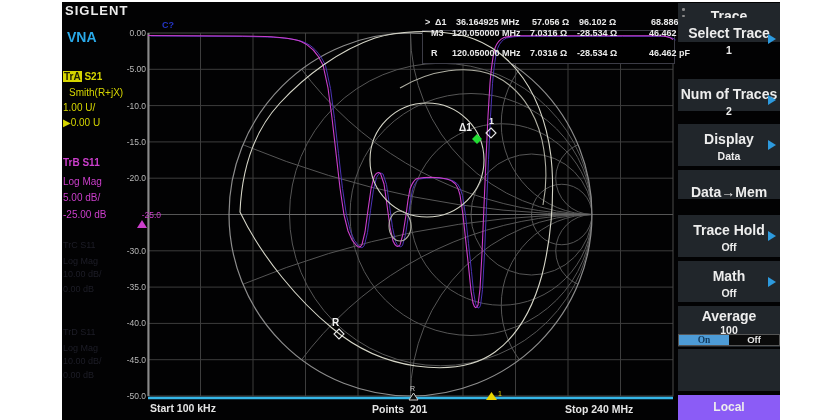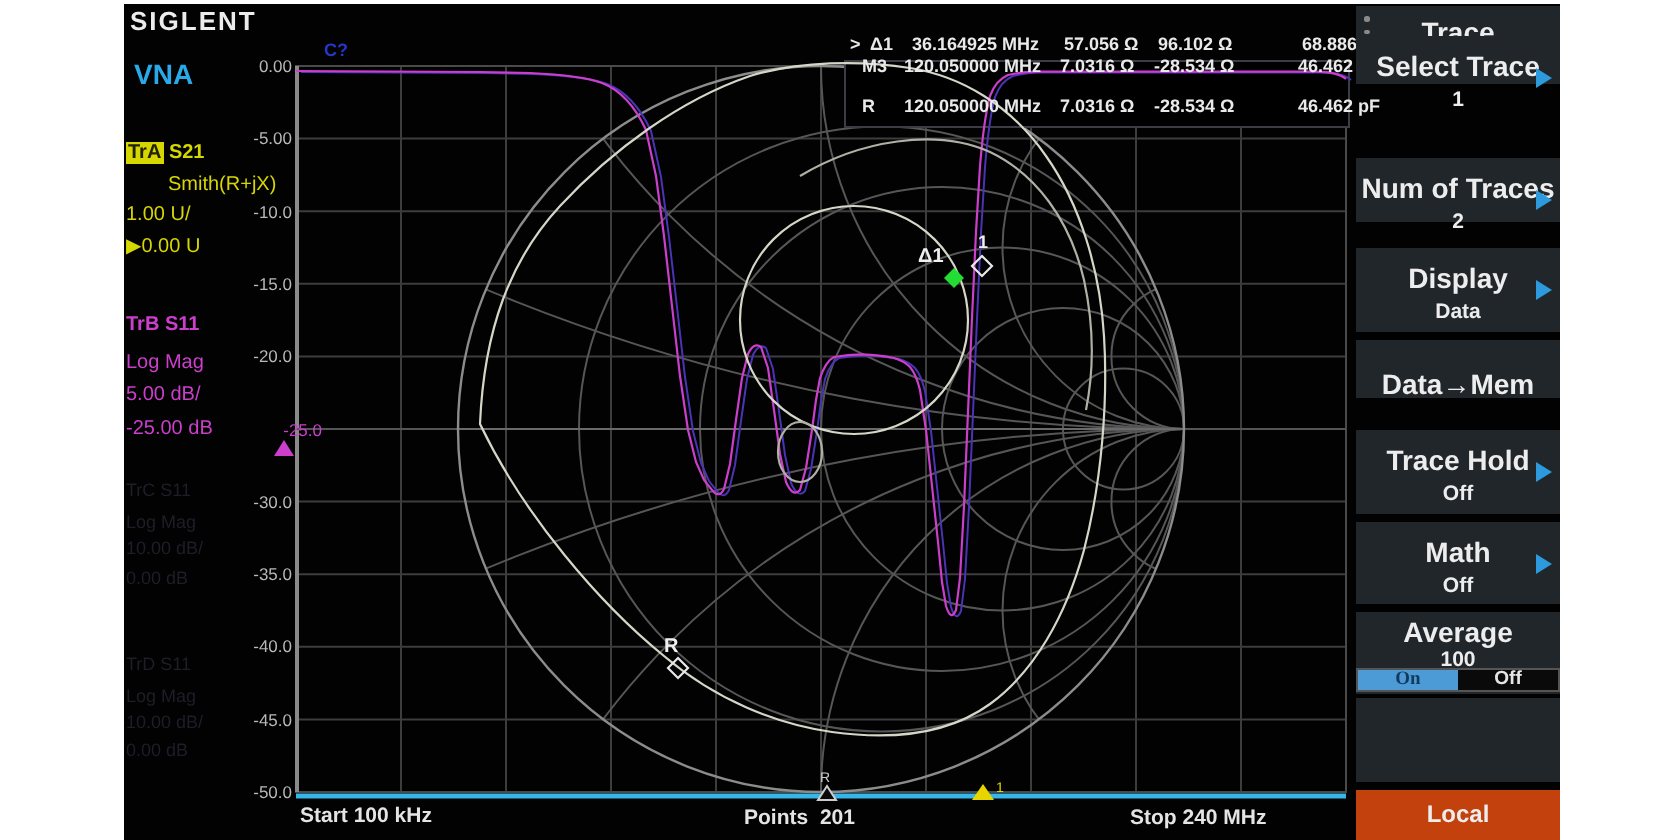--- a/index.html
+++ b/index.html
@@ -6,21 +6,21 @@
   body{width:840px;height:420px;background:#ffffff;position:relative;overflow:hidden;
        font-family:"Liberation Sans",sans-serif;}
   .abs{position:absolute;}
   #screen{left:62px;top:2px;width:718px;height:418px;background:#020203;}
   #logo{left:65px;top:3px;color:#ececec;font-size:13px;font-weight:bold;letter-spacing:1px;}
   #vna{left:67px;top:29px;color:#2aa9e8;font-size:14px;font-weight:bold;}
   .tra{color:#d6d600;font-size:10px;}
   #tra-line1{left:63px;top:71px;}
   .tra-badge{background:#d6d600;color:#222200;font-weight:bold;padding:0 1px;}
   .tra-param{font-weight:bold;}
-  #tra-line2{left:64px;top:87px;padding-left:20px;}
+  #tra-line2{left:49px;top:87px;padding-left:20px;}
   #tra-line3{left:63px;top:102px;}
   #tra-line4{left:63px;top:117px;}
   .trb{color:#cc3fcc;font-size:10px;}
   #trb-line1{left:63px;top:157px;font-weight:bold;}
   #trb-line2{left:63px;top:176px;}
   #trb-line3{left:63px;top:192px;}
   #trb-line4{left:63px;top:209px;}
   .dim{color:#1e1e28;font-size:9px;}
   .axislbl{width:40px;text-align:right;color:#b8b8b8;font-size:8.5px;}
   .axislbl.ref{color:#cc3fcc;padding-left:15px;}
@@ -49,21 +49,21 @@
   .btn .val{font-size:10.5px;font-weight:bold;margin-top:3px;}
   .arrow{position:absolute;right:4px;width:0;height:0;border-top:5px solid transparent;
     border-bottom:5px solid transparent;border-left:8px solid #2d9ade;}
   #menu-header{top:3px;height:26px;line-height:26px;font-size:12px;}
   .dots{position:absolute;left:4px;top:5px;display:flex;flex-direction:column;gap:4px;}
   .dots i{width:2.5px;height:2.5px;background:#8a8a8a;border-radius:50%;}
   #toggle{left:678px;top:334px;width:102px;height:12px;border:1px solid #555;display:flex;
     font-size:9.5px;font-weight:bold;box-sizing:border-box;}
   #tg-on{flex:1;background:#4d9bd6;color:#123a5e;text-align:center;line-height:10px;font-family:Liberation Serif, serif;}
   #tg-off{flex:1;background:#0a0a0a;color:#e5e5e5;text-align:center;line-height:10px;}
-  #btn-local{top:395px;height:25px;line-height:25px;background:#c2410c;font-size:12px;font-weight:bold;}
+  #btn-local{top:395px;height:25px;line-height:25px;background:#8b5cf6;font-size:12px;font-weight:bold;}
 </style>
 </head>
 <body>
 
 <div id="screen" class="abs"></div>
 
 <svg class="abs" style="left:0;top:0;z-index:1;" width="840" height="420">
   <defs>
     <clipPath id="smithclip">
         <circle cx="410.5" cy="214.5" r="181.5"></circle>

